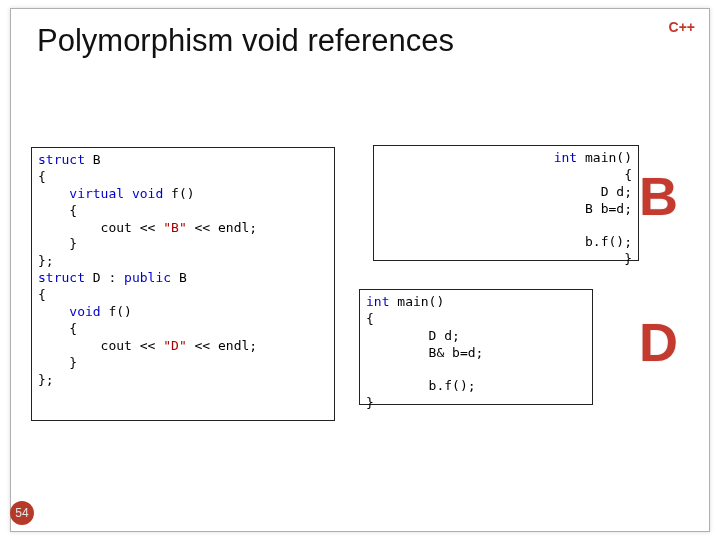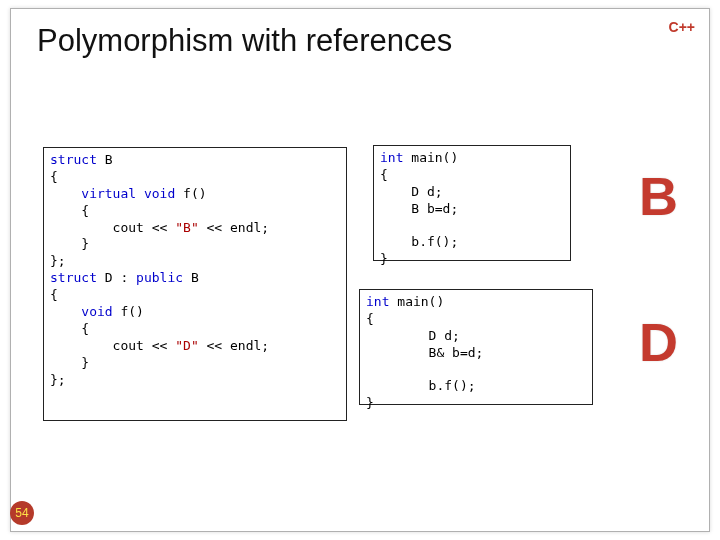--- a/index.html
+++ b/index.html
@@ -47,27 +47,27 @@
     font-family: "Lucida Console", Consolas, monospace;
     font-size: 13px;
     line-height: 1.3;
     white-space: pre;
   }
   .code-left {
     top: 138px;
     left: 20px;
     width: 304px;
     height: 274px;
-    margin-left: 12px;
   }
   .code-right-top {
     top: 136px;
     left: 362px;
-    width: 198px;
+    width: 266px;
     height: 116px;
+    text-align: right;
   }
   .code-right-bottom {
     top: 280px;
     left: 348px;
     width: 234px;
     height: 116px;
   }
   .kw { color: #0000cc; }
   .str { color: #aa0000; }
   .big-letter {
@@ -80,35 +80,35 @@
   }
   .letter-b { top: 156px; left: 628px; }
   .letter-d { top: 302px; left: 628px; }
   .slide-number {
     position: absolute;
     left: -1px;
     bottom: 6px;
     width: 24px;
     height: 24px;
     background: #b53a2a;
-    color: #fde047;
+    color: #e5e5e5;
     font-size: 12px;
     text-align: center;
     line-height: 24px;
     border-radius: 12px;
   }
 </style>
 </head>
 <body>
 
 <div class="slide">
 
   <div class="lang-label">C++</div>
 
-  <div class="title">Polymorphism with references</div>
+  <div class="title">Polymorphism void references</div>
 
   <div class="code-box code-left"><span class="kw">struct</span><span> B</span>
 <span>{</span>
 <span class="kw">    virtual</span><span> </span><span class="kw">void</span><span> f()</span>
 <span>    {</span>
 <span>        cout &lt;&lt; </span><span class="str">"B"</span><span> &lt;&lt; endl;</span>
 <span>    }</span>
 <span>};</span>
 <span class="kw">struct</span><span> D : </span><span class="kw">public</span><span> B</span>
 <span>{</span>

